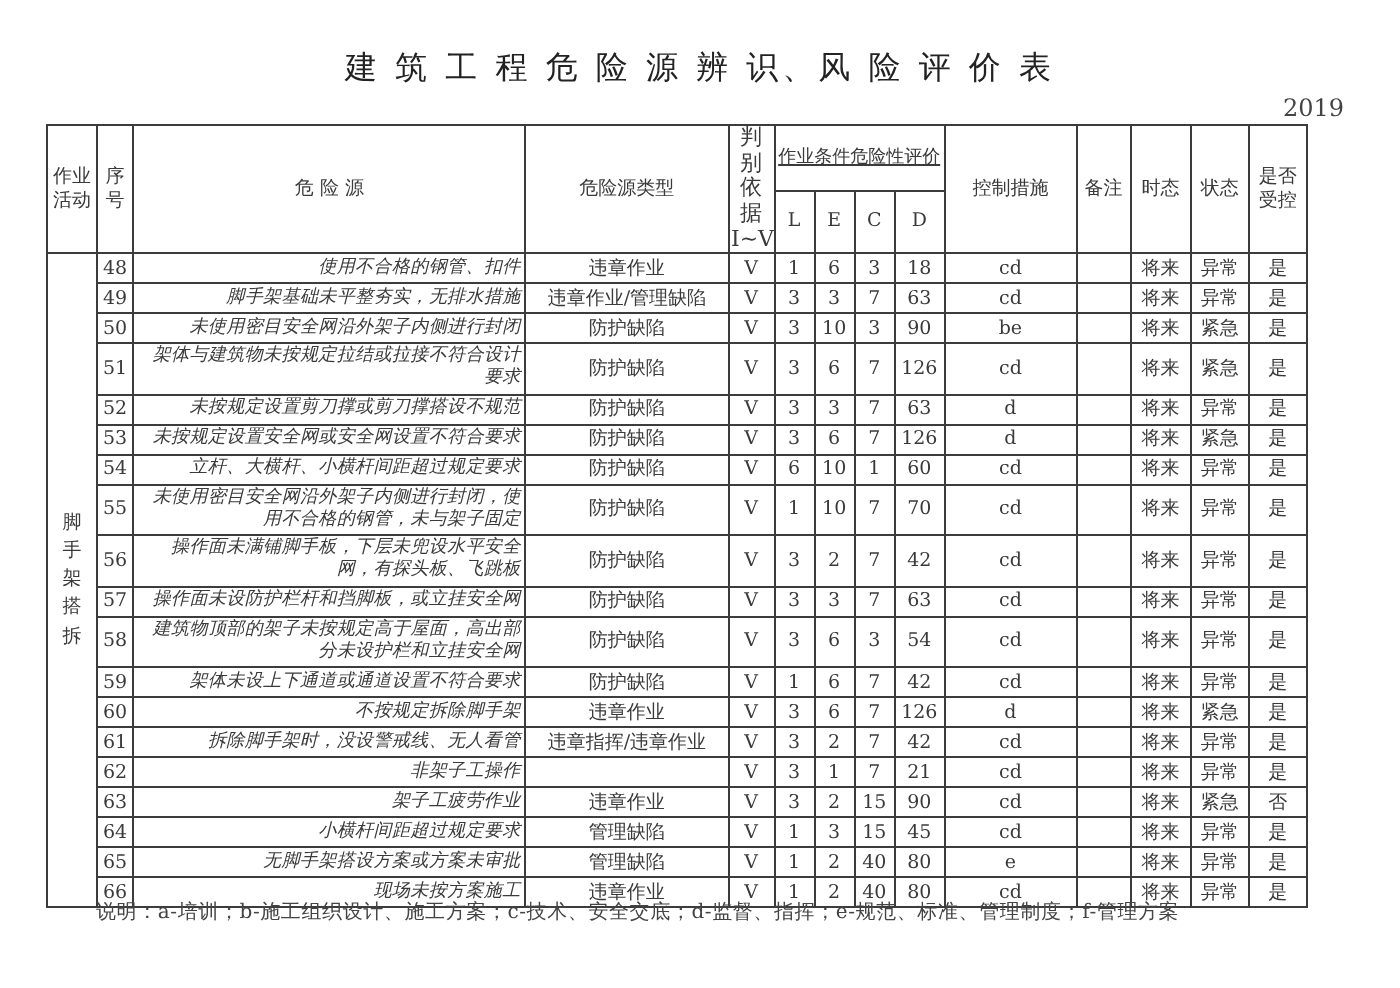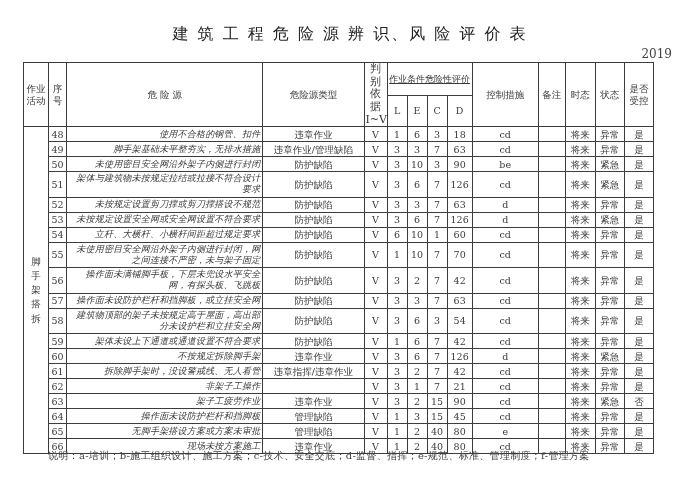--- a/index.html
+++ b/index.html
@@ -214,21 +214,21 @@
         <td>1</td>
         <td>60</td>
         <td>cd</td>
         <td></td>
         <td>将来</td>
         <td>异常</td>
         <td>是</td>
       </tr>
       <tr>
         <td>55</td>
-        <td class="hazard">未使用密目安全网沿外架子内侧进行封闭，网之间连接不严密，未与架子固定</td>
+        <td class="hazard">未使用密目安全网沿外架子内侧进行封闭，使用不合格的钢管，未与架子固定</td>
         <td>防护缺陷</td>
         <td>V</td>
         <td>1</td>
         <td>10</td>
         <td>7</td>
         <td>70</td>
         <td>cd</td>
         <td></td>
         <td>将来</td>
         <td>异常</td>
@@ -349,21 +349,21 @@
         <td>15</td>
         <td>90</td>
         <td>cd</td>
         <td></td>
         <td>将来</td>
         <td>紧急</td>
         <td>否</td>
       </tr>
       <tr>
         <td>64</td>
-        <td class="hazard">操作面未设防护栏杆和挡脚板</td>
+        <td class="hazard">小横杆间距超过规定要求</td>
         <td>管理缺陷</td>
         <td>V</td>
         <td>1</td>
         <td>3</td>
         <td>15</td>
         <td>45</td>
         <td>cd</td>
         <td></td>
         <td>将来</td>
         <td>异常</td>

